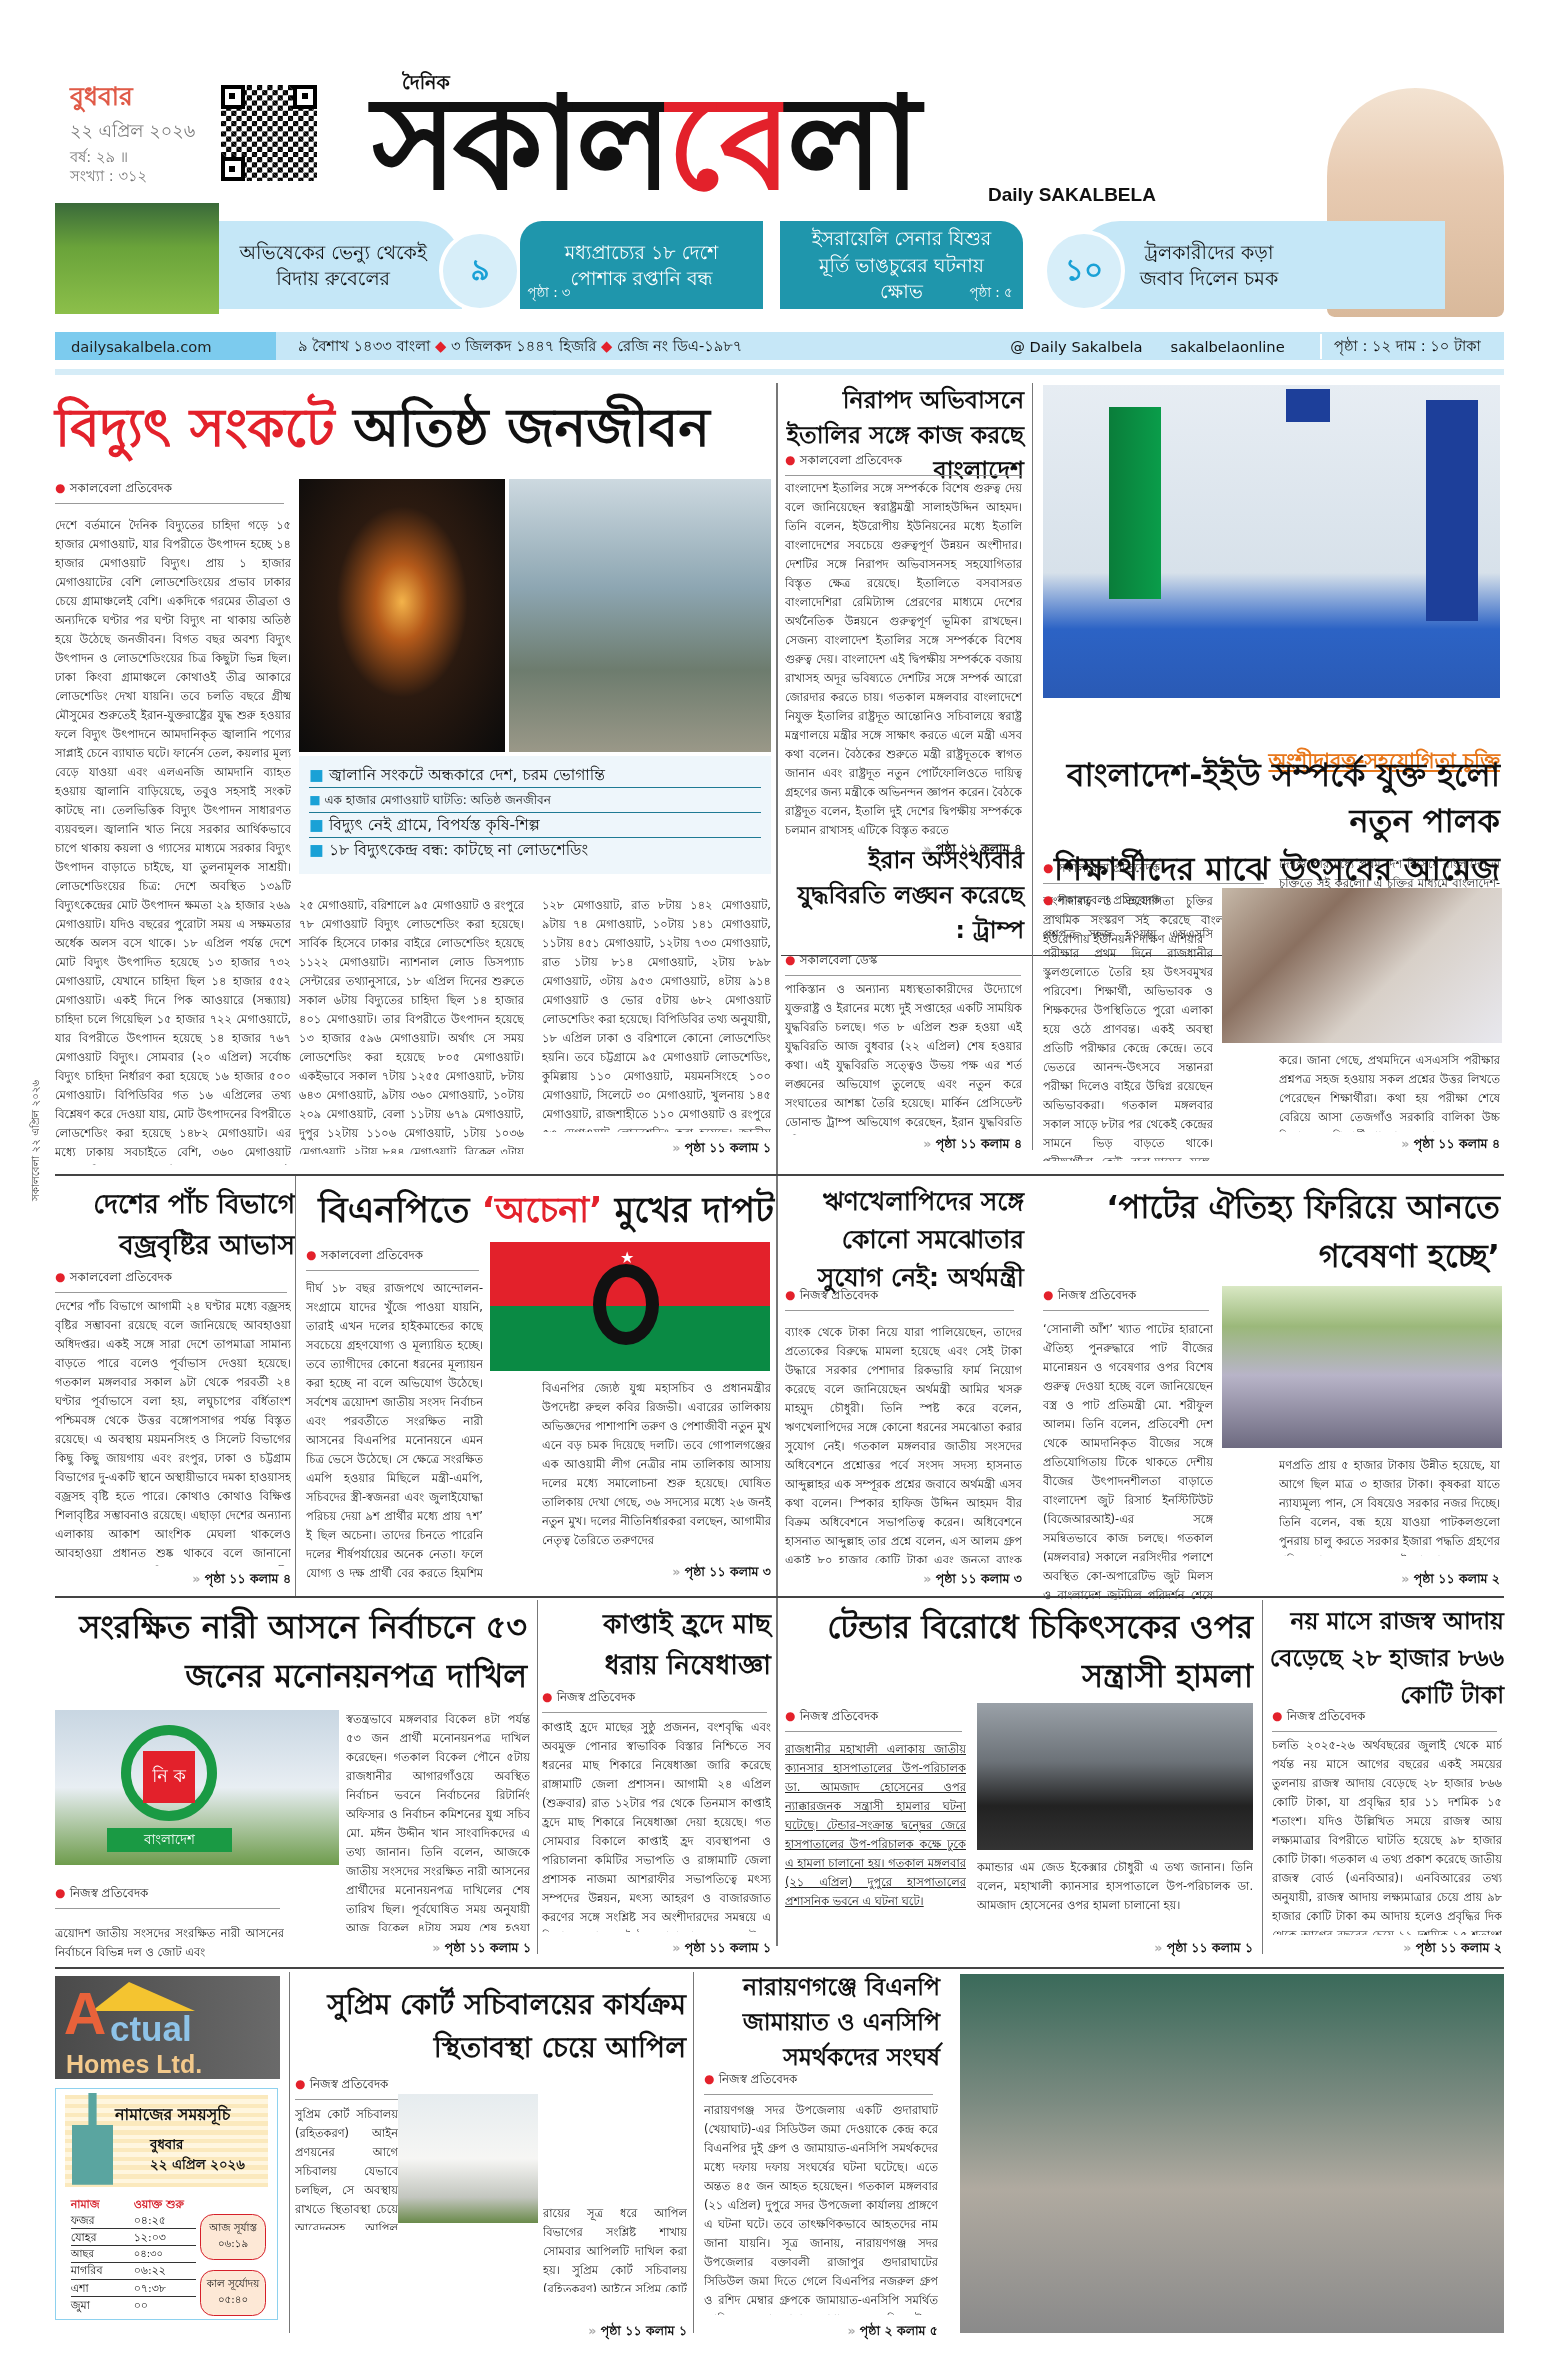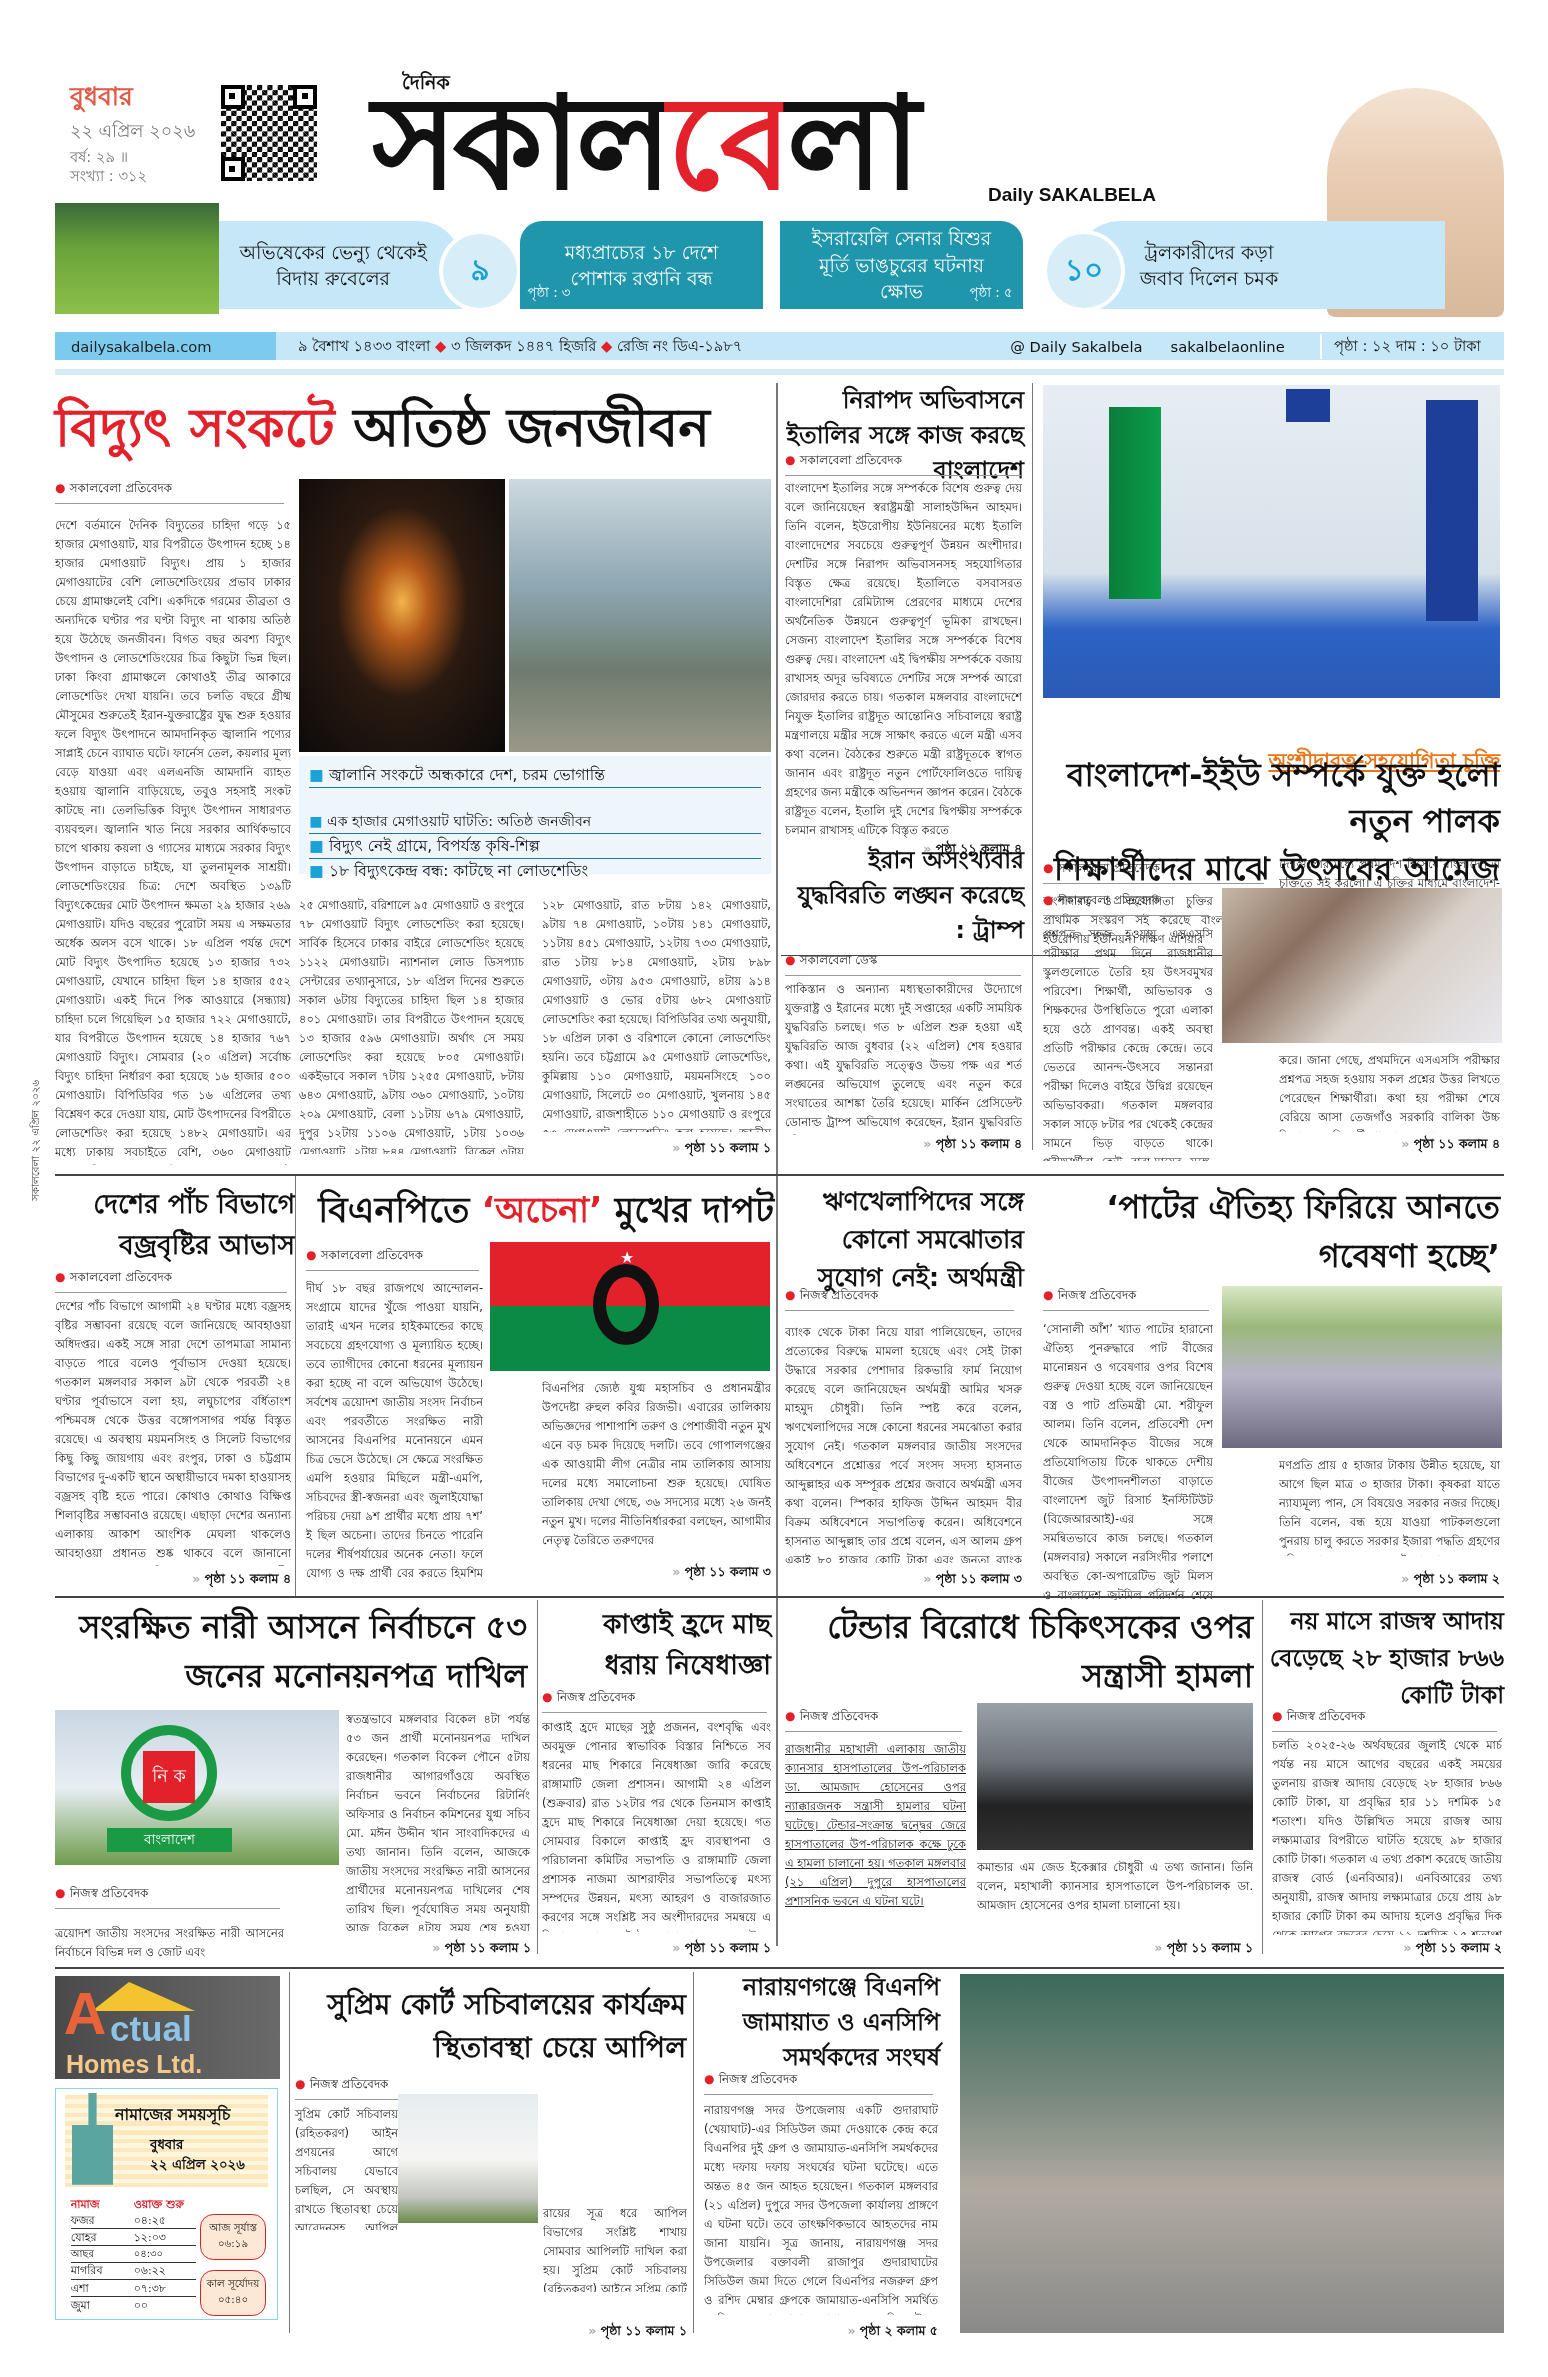--- a/index.html
+++ b/index.html
@@ -114,21 +114,21 @@
 <div class="abs hl" style="left:55px;top:387px;width:708px;font-size:53px;text-align:left;">
   <span class="red-text">বিদ্যুৎ সংকটে</span>
   <span>অতিষ্ঠ জনজীবন</span>
 </div>
 <div class="abs byline" style="left:55px;top:479px;width:229px;">সকালবেলা প্রতিবেদক</div>
 <div class="abs body" style="left:55px;top:516px;width:236px;height:649px;overflow:hidden;">দেশে বর্তমানে দৈনিক বিদ্যুতের চাহিদা গড়ে ১৫ হাজার মেগাওয়াট, যার বিপরীতে উৎপাদন হচ্ছে ১৪ হাজার মেগাওয়াট বিদ্যুৎ। প্রায় ১ হাজার মেগাওয়াটের বেশি লোডশেডিংয়ের প্রভাব ঢাকার চেয়ে গ্রামাঞ্চলেই বেশি। একদিকে গরমের তীব্রতা ও অন্যদিকে ঘণ্টার পর ঘণ্টা বিদ্যুৎ না থাকায় অতিষ্ঠ হয়ে উঠেছে জনজীবন। বিগত বছর অবশ্য বিদ্যুৎ উৎপাদন ও লোডশেডিংয়ের চিত্র কিছুটা ভিন্ন ছিল। ঢাকা কিংবা গ্রামাঞ্চলে কোথাওই তীব্র আকারে লোডশেডিং দেখা যায়নি। তবে চলতি বছরে গ্রীষ্ম মৌসুমের শুরুতেই ইরান-যুক্তরাষ্ট্রের যুদ্ধ শুরু হওয়ার ফলে বিদ্যুৎ উৎপাদনে আমদানিকৃত জ্বালানি পণ্যের সাপ্লাই চেনে ব্যাঘাত ঘটে। ফার্নেস তেল, কয়লার মূল্য বেড়ে যাওয়া এবং এলএনজি আমদানি ব্যাহত হওয়ায় জ্বালানি বাড়িয়েছে, তবুও সহসাই সংকট কাটছে না। তেলভিত্তিক বিদ্যুৎ উৎপাদন সাধারণত ব্যয়বহুল। জ্বালানি খাত নিয়ে সরকার আর্থিকভাবে চাপে থাকায় কয়লা ও গ্যাসের মাধ্যমে সরকার বিদ্যুৎ উৎপাদন বাড়াতে চাইছে, যা তুলনামূলক সাশ্রয়ী। লোডশেডিংয়ের চিত্র: দেশে অবস্থিত ১৩৯টি বিদ্যুৎকেন্দ্রের মোট উৎপাদন ক্ষমতা ২৯ হাজার ২৬৯ মেগাওয়াট। যদিও বছরের পুরোটা সময় এ সক্ষমতার অর্ধেক অলস বসে থাকে। ১৮ এপ্রিল পর্যন্ত দেশে মোট বিদ্যুৎ উৎপাদিত হয়েছে ১৩ হাজার ৭৩২ মেগাওয়াট, যেখানে চাহিদা ছিল ১৪ হাজার ৫৫২ মেগাওয়াট। একই দিনে পিক আওয়ারে (সন্ধ্যায়) চাহিদা চলে গিয়েছিল ১৫ হাজার ৭২২ মেগাওয়াটে, যার বিপরীতে উৎপাদন হয়েছে ১৪ হাজার ৭৬৭ মেগাওয়াট বিদ্যুৎ। সোমবার (২০ এপ্রিল) সর্বোচ্চ বিদ্যুৎ চাহিদা নির্ধারণ করা হয়েছে ১৬ হাজার ৫০০ মেগাওয়াট। বিপিডিবির গত ১৬ এপ্রিলের তথ্য বিশ্লেষণ করে দেওয়া যায়, মোট উৎপাদনের বিপরীতে লোডশেডিং করা হয়েছে ১৪৮২ মেগাওয়াট। এর মধ্যে ঢাকায় সবচাইতে বেশি, ৩৬০ মেগাওয়াট লোডশেডিং। এছাড়া চট্টগ্রামে ১২০ মেগাওয়াট লোডশেডিং, খুলনায় ৩১৯ মেগাওয়াট, রাজশাহীতে ১৯৫ মেগাওয়াট, কুমিল্লায় ২১০ মেগাওয়াট, ময়মনসিংহে ৮০ মেগাওয়াট, সিলেটে</div>
 <div class="abs img" style="left:299px;top:479px;width:206px;height:273px;background:radial-gradient(ellipse at 50% 45%, #f3b34a 0%, #b55a1a 18%, #2b1a10 45%, #0b0b0b 100%);"></div>
 <div class="abs img" style="left:509px;top:479px;width:262px;height:273px;background:linear-gradient(180deg,#cdd9e0 0%,#8da6b2 40%,#6d7c6e 70%,#9a9888 100%);"></div>
 <div class="abs" style="left:299px;top:756px;width:472px;height:118px;background:#eef6fb;padding:7.4px 10.3px;box-sizing:border-box;">
   <div style="font-size:15.5px;line-height:24px;border-bottom:1.5px solid #1f7a94;"><span style="color:#1aa1d6">■ </span><span>জ্বালানি সংকটে অন্ধকারে দেশ, চরম ভোগান্তি</span></div>
-  <div style="font-size:14px;line-height:24px;border-bottom:1.5px solid #1f7a94;margin-top:21px;"><span style="color:#1aa1d6">■ </span><span>এক হাজার মেগাওয়াট ঘাটতি: অতিষ্ঠ জনজীবন</span></div>
+  <div style="font-size:12px;line-height:24px;border-bottom:1.5px solid #1f7a94;"><span style="color:#1aa1d6">■ </span><span>এক হাজার মেগাওয়াট ঘাটতি: অতিষ্ঠ জনজীবন</span></div>
   <div style="font-size:15.5px;line-height:24px;border-bottom:1.5px solid #1f7a94;"><span style="color:#1aa1d6">■ </span><span>বিদ্যুৎ নেই গ্রামে, বিপর্যস্ত কৃষি-শিল্প</span></div>
   <div style="font-size:15.5px;line-height:24px;"><span style="color:#1aa1d6">■ </span><span>১৮ বিদ্যুৎকেন্দ্র বন্ধ: কাটছে না লোডশেডিং</span></div>
 </div>
 <div class="abs body" style="left:299px;top:896px;width:225px;height:258px;overflow:hidden;">২৫ মেগাওয়াট, বরিশালে ৯৫ মেগাওয়াট ও রংপুরে ৭৮ মেগাওয়াট বিদ্যুৎ লোডশেডিং করা হয়েছে। সার্বিক হিসেবে ঢাকার বাইরে লোডশেডিং হয়েছে ১১২২ মেগাওয়াট। ন্যাশনাল লোড ডিসপ্যাচ সেন্টারের তথ্যানুসারে, ১৮ এপ্রিল দিনের শুরুতে সকাল ৬টায় বিদ্যুতের চাহিদা ছিল ১৪ হাজার ৪০১ মেগাওয়াট। তার বিপরীতে উৎপাদন হয়েছে ১৩ হাজার ৫৯৬ মেগাওয়াট। অর্থাৎ সে সময় লোডশেডিং করা হয়েছে ৮০৫ মেগাওয়াট। একইভাবে সকাল ৭টায় ১২৫৫ মেগাওয়াট, ৮টায় ৬৪৩ মেগাওয়াট, ৯টায় ৩৬০ মেগাওয়াট, ১০টায় ২০৯ মেগাওয়াট, বেলা ১১টায় ৬৭৯ মেগাওয়াট, দুপুর ১২টায় ১১০৬ মেগাওয়াট, ১টায় ১০৩৬ মেগাওয়াট, ২টায় ৮৪৪ মেগাওয়াট, বিকেল ৩টায় ৫৬২ মেগাওয়াট, ৪টায় ১৬৮ মেগাওয়াট, ৫টায় ১২৭ মেগাওয়াট, সন্ধ্যা ৬টায় ১১৮ মেগাওয়াট, ৭টায়</div>
 <div class="abs body" style="left:542px;top:896px;width:229px;height:236px;overflow:hidden;">১২৮ মেগাওয়াট, রাত ৮টায় ১৪২ মেগাওয়াট, ৯টায় ৭৪ মেগাওয়াট, ১০টায় ১৪১ মেগাওয়াট, ১১টায় ৪৫১ মেগাওয়াট, ১২টায় ৭৩৩ মেগাওয়াট, রাত ১টায় ৮১৪ মেগাওয়াট, ২টায় ৮৯৮ মেগাওয়াট, ৩টায় ৯৫৩ মেগাওয়াট, ৪টায় ৯১৪ মেগাওয়াট ও ভোর ৫টায় ৬৮২ মেগাওয়াট লোডশেডিং করা হয়েছে। বিপিডিবির তথ্য অনুযায়ী, ১৮ এপ্রিল ঢাকা ও বরিশালে কোনো লোডশেডিং হয়নি। তবে চট্টগ্রামে ৯৫ মেগাওয়াট লোডশেডিং, কুমিল্লায় ১১০ মেগাওয়াট, ময়মনসিংহে ১০০ মেগাওয়াট, সিলেটে ৩০ মেগাওয়াট, খুলনায় ১৪৫ মেগাওয়াট, রাজশাহীতে ১১০ মেগাওয়াট ও রংপুরে ৫৩ মেগাওয়াট লোডশেডিং করা হয়েছে। জাতীয় গ্রিড ব্যবস্থাপনা দুইভাগে বিভক্ত। এর মধ্যে পূর্বাঞ্চল গ্রিডের অধীনে রয়েছে ঢাকা,</div>
 <div class="abs jump" style="left:542px;top:1139px;width:229px;">পৃষ্ঠা ১১ কলাম ১</div>
 
 <div class="abs rule-v" style="left:776px;top:383px;height:1563px;"></div>
 
 <div class="abs hl" style="left:781px;top:383px;width:243px;font-size:23.6px;line-height:35px;">নিরাপদ অভিবাসনে ইতালির সঙ্গে কাজ করছে বাংলাদেশ</div>

